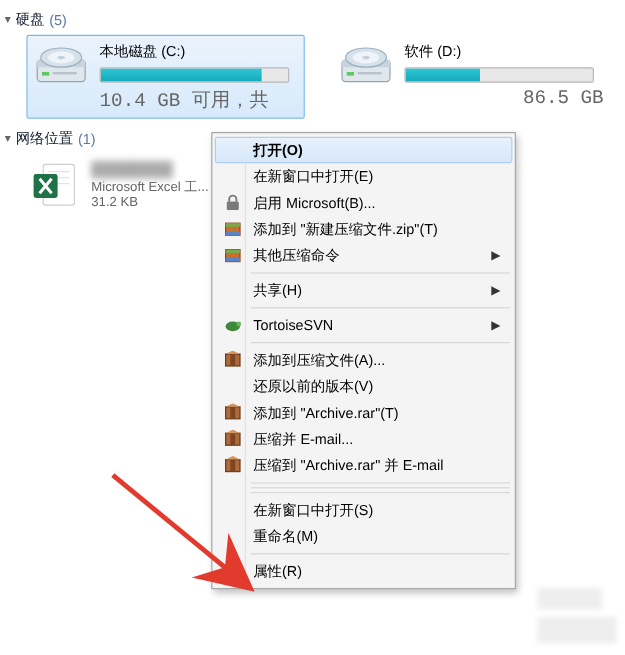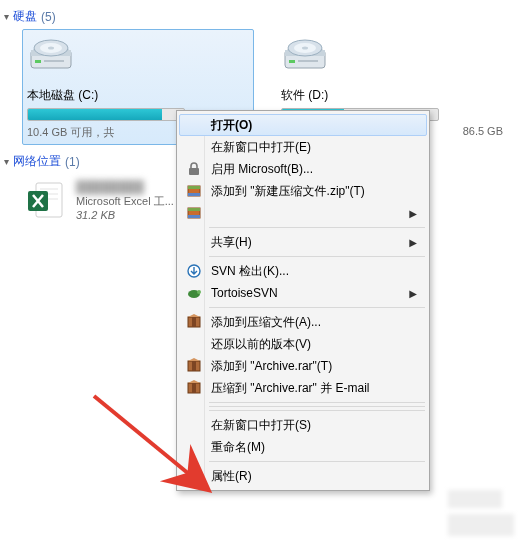--- a/index.html
+++ b/index.html
@@ -1,43 +1,43 @@
 <!DOCTYPE html>
 <html><head>
 <meta charset="utf-8">
 <style>
 * { margin: 0; padding: 0; box-sizing: border-box; font-family: "Microsoft YaHei", "Segoe UI", Tahoma, sans-serif; font-size: 12px; }
 body { background: #fff; width: 521px; height: 546px; overflow: hidden; position: relative; }
 
 .explorer { padding: 6px 4px 0 4px; }
 .group-header { display: flex; align-items: center; gap: 4px; padding: 2px 0 4px 0; color: #1a3e6e; }
 .group-header .arrow { color: #666; font-size: 10px; line-height: 1; cursor: pointer; }
-.group-header .title { color: #1d4ed8; }
+.group-header .title { color: #0f172a; }
 .group-header .count { color: #5a7aa8; }
 
 .drives { display: flex; gap: 22px; padding-left: 18px; }
 
-.drive { display: flex; gap: 8px; width: 232px; padding: 4px; border: 1px solid transparent; border-radius: 2px; flex-direction: column; }
+.drive { display: flex; gap: 8px; width: 232px; padding: 4px; border: 1px solid transparent; border-radius: 2px; }
 .drive.selected { background: linear-gradient(#eaf3fc, #d7eafb); border: 1px solid #7ab7e8; }
 
 .drive-icon { width: 48px; height: 44px; display: flex; align-items: center; justify-content: center; }
 .drive-icon svg { width: 44px; height: 40px; }
 
 .drive-info { flex: 1; padding-top: 1px; }
 .drive-name { color: #000; padding-bottom: 4px; white-space: nowrap; }
 .drive-bar { width: 158px; height: 13px; background: #e8e8e8; border: 1px solid #b8b8b8; border-radius: 2px; overflow: hidden; margin-bottom: 4px; }
 .drive-bar-fill { height: 100%; background: linear-gradient(#2dc7d6,#16a8bc); }
-.drive-free { font-size: 11px; color: #666; white-space: nowrap; }
+.drive-free { font-size: 16px; color: #666; white-space: nowrap; font-family: Liberation Mono, monospace; }
 
 .network-items { padding-left: 18px; padding-top: 4px; }
 .file-item { display: flex; gap: 10px; width: 240px; padding: 2px 4px; }
 .file-icon { width: 40px; height: 40px; display:flex; align-items:center; justify-content:center; }
 .file-text .name { color: #000; }
 .file-text .meta1 { color: #666; font-size: 11px; }
-.file-text .meta2 { color: #666; font-size: 11px; font-style: italic; }
+.file-text .meta2 { color: #666; font-size: 11px; }
 .blur { filter: blur(3px); color:#aaa !important; }
 
 
 .context-menu { position: absolute; left: 176px; top: 62px; width: 254px; background: #f4f4f4; border: 1px solid #a7a7a7; box-shadow: 2px 3px 6px rgba(0,0,0,.25); padding: 3px 2px; margin-top: 48px; }
 .cm-item { display: flex; align-items: center; height: 22px; padding-left: 32px; position: relative; color: #000; cursor: default; }
 .cm-item.default { font-weight: 700; }
 .cm-item.hover { background: linear-gradient(#e8f1fb,#d6e8fb); border: 1px solid #aecff7; border-radius: 2px; height: 22px; padding-left: 31px; }
 .cm-item .sub-arrow { position: absolute; right: 10px; font-size: 10px; color: #333; }
 .cm-icon { position: absolute; left: 6px; width: 18px; height: 18px; display:flex; align-items:center; justify-content:center; }
 .cm-sep { height: 1px; background: #d8d8d8; margin: 3px 2px 3px 30px; }
@@ -160,44 +160,36 @@
     <span>添加到 "新建压缩文件.zip"(T)</span>
   </div>
   <div class="cm-item">
     <span class="cm-icon">
       <svg width="16" height="16" viewBox="0 0 16 16">
           <rect x="2" y="3" width="12" height="10" fill="#c96d2e" stroke="#8a4618"></rect>
           <rect x="2" y="3" width="12" height="3" fill="#7aa84a"></rect>
           <rect x="2" y="10" width="12" height="3" fill="#5b84c7"></rect>
         </svg>
     </span>
+    <span>其他压缩命令</span>
     <span class="sub-arrow">▶</span>
   </div>
 
   <div class="cm-sep"></div>
 
   <div class="cm-item">
     <span>共享(H)</span>
     <span class="sub-arrow">▶</span>
   </div>
 
   <div class="cm-sep"></div>
 
   <div class="cm-item">
     <span class="cm-icon">
       <svg width="16" height="16" viewBox="0 0 16 16">
-          <circle cx="8" cy="8" r="6" fill="#fff" stroke="#2a73b7" stroke-width="1.4"></circle>
-          <path d="M8 4 V10 M5 8 L8 11 L11 8" stroke="#2a73b7" stroke-width="1.4" fill="none"></path>
-        </svg>
-    </span>
-    <span>SVN 检出(K)...</span>
-  </div>
-  <div class="cm-item">
-    <span class="cm-icon">
-      <svg width="16" height="16" viewBox="0 0 16 16">
           <ellipse cx="8" cy="9" rx="6" ry="4" fill="#3f8a3a"></ellipse>
           <circle cx="13" cy="7" r="2" fill="#6bb55e"></circle>
         </svg>
     </span>
     <span>TortoiseSVN</span>
     <span class="sub-arrow">▶</span>
   </div>
 
   <div class="cm-sep"></div>
 
@@ -216,20 +208,30 @@
   </div>
   <div class="cm-item">
     <span class="cm-icon">
       <svg width="16" height="16" viewBox="0 0 16 16">
           <rect x="2" y="3" width="12" height="10" fill="#ad6a3a" stroke="#6c3a16"></rect>
           <rect x="6" y="3" width="4" height="10" fill="#7d4523"></rect>
           <path d="M2 3 L8 0 L14 3" fill="#d49560"></path>
         </svg>
     </span>
     <span>添加到 "Archive.rar"(T)</span>
+  </div>
+  <div class="cm-item">
+    <span class="cm-icon">
+      <svg width="16" height="16" viewBox="0 0 16 16">
+          <rect x="2" y="3" width="12" height="10" fill="#ad6a3a" stroke="#6c3a16"></rect>
+          <rect x="6" y="3" width="4" height="10" fill="#7d4523"></rect>
+          <path d="M2 3 L8 0 L14 3" fill="#d49560"></path>
+        </svg>
+    </span>
+    <span>压缩并 E-mail...</span>
   </div>
   <div class="cm-item">
     <span class="cm-icon">
       <svg width="16" height="16" viewBox="0 0 16 16">
           <rect x="2" y="3" width="12" height="10" fill="#ad6a3a" stroke="#6c3a16"></rect>
           <rect x="6" y="3" width="4" height="10" fill="#7d4523"></rect>
           <path d="M2 3 L8 0 L14 3" fill="#d49560"></path>
         </svg>
     </span>
     <span>压缩到 "Archive.rar" 并 E-mail</span>

